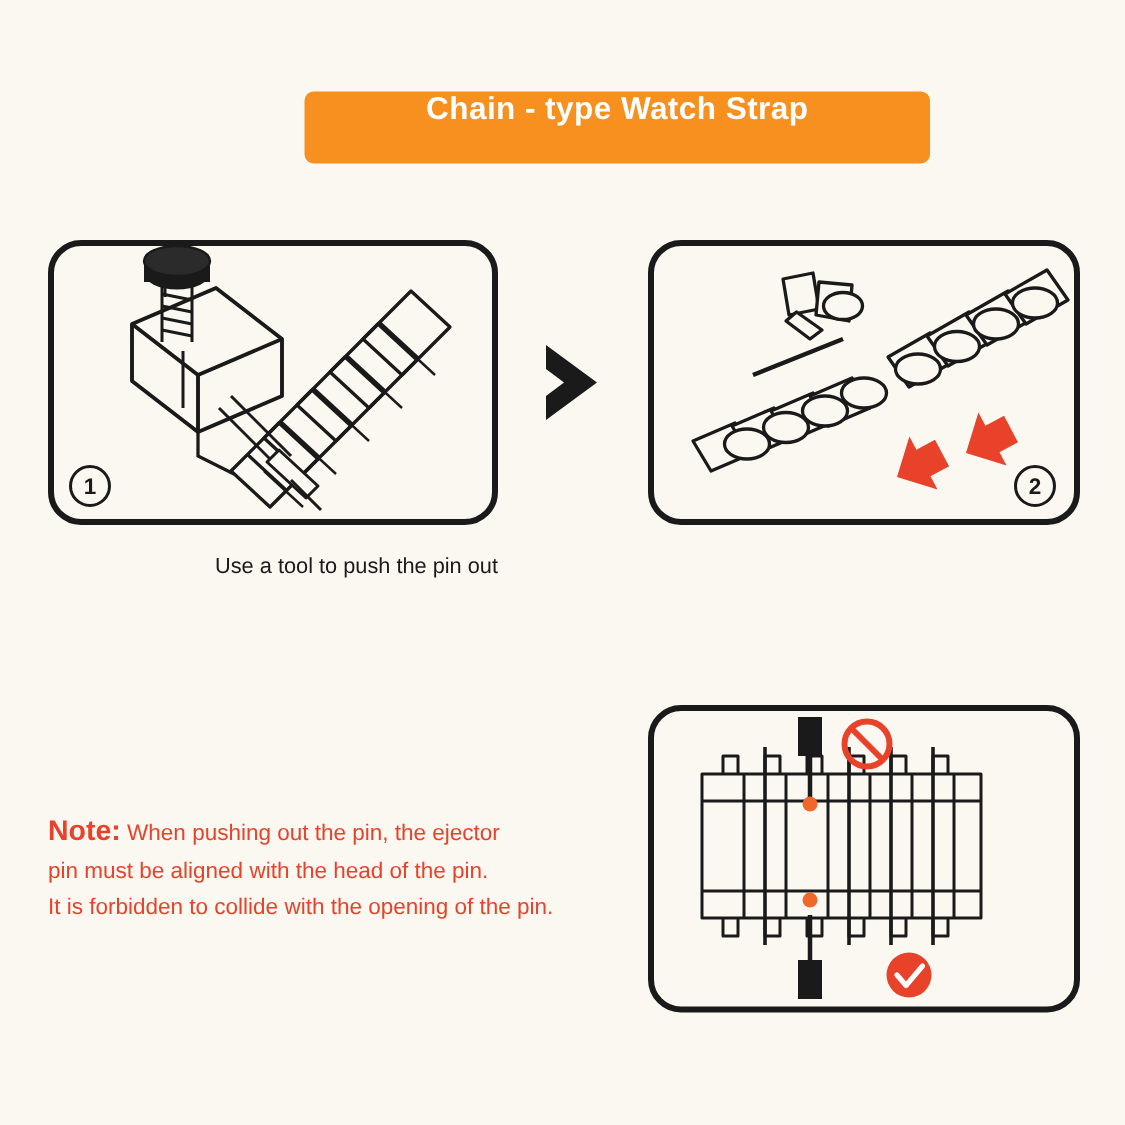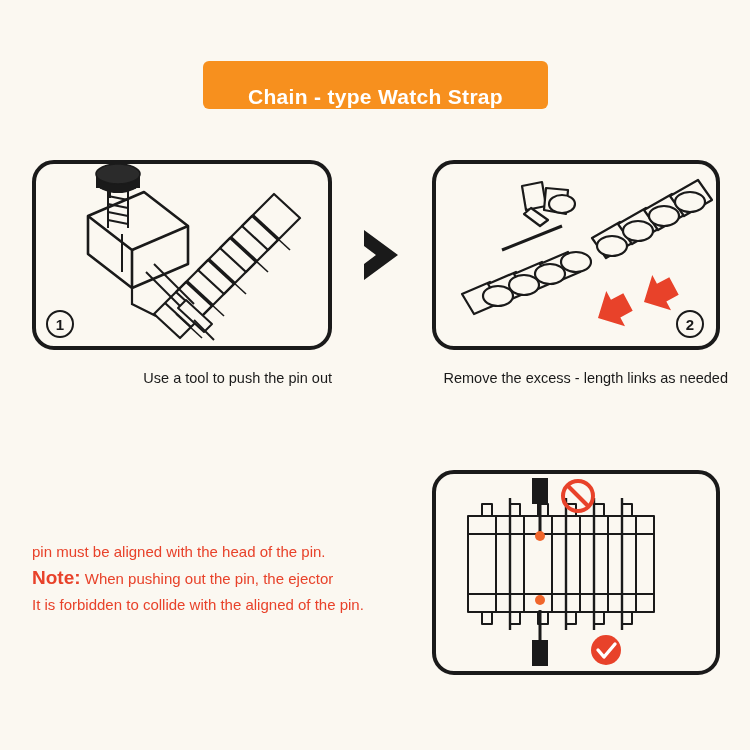--- a/index.html
+++ b/index.html
@@ -18,26 +18,26 @@
     position: relative;
     width: 750px;
     height: 750px;
   }
 
   
   .title-banner {
     position: absolute;
     left: 203px;
     top: 61px;
-    width: 345px;
+    width: 417px;
     height: 48px;
     background: #f7901e;
     border-radius: 6px;
     display: flex;
-    align-items: flex-end;
+    align-items: flex-start;
     justify-content: center;
     box-sizing: border-box;
   }
   .title-banner .title-text {
     color: #ffffff;
     font-size: 21px;
     font-weight: bold;
     letter-spacing: 0.3px;
     white-space: nowrap;
   }
@@ -223,29 +223,28 @@
 
       <g fill="#e8422a">
         <path d="M206 130 L226 110 L226 120 L240 120 L240 140 L226 140 L226 150 Z" transform="rotate(-28 223 130)"></path>
         <path d="M160 146 L180 126 L180 136 L194 136 L194 156 L180 156 L180 166 Z" transform="rotate(-28 177 146)"></path>
       </g>
     </svg>
   </div>
   <div class="step-badge" id="badge-2">
     <span>2</span>
   </div>
-  <div class="caption" id="caption-2">Remove the excess - length links as needed</div>
 
   <div class="note-block">
-    <div class="note-line">pin must be aligned with the head of the pin.</div>
     <div class="note-line">
       <span class="note-label">Note:</span>
       <span>When pushing out the pin, the ejector</span>
     </div>
-    <div class="note-line">It is forbidden to collide with the aligned of the pin.</div>
+    <div class="note-line">pin must be aligned with the head of the pin.</div>
+    <div class="note-line">It is forbidden to collide with the opening of the pin.</div>
   </div>
 
   <div class="panel" id="panel-3">
     <svg width="280" height="197" viewBox="0 0 280 197">
 
       <g class="ln" stroke-width="2" stroke-linejoin="round">
         <rect x="32" y="42" width="186" height="96" fill="#fbf8f1"></rect>
         <path d="M32 60 L218 60 M32 120 L218 120"></path>
 
         <path d="M60 42 L60 138 M88 42 L88 138 M116 42 L116 138 M144 42 L144 138 M172 42 L172 138 M200 42 L200 138"></path>

